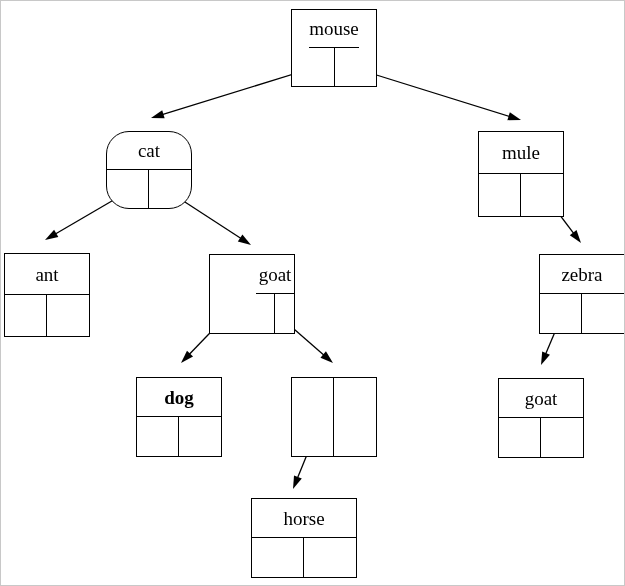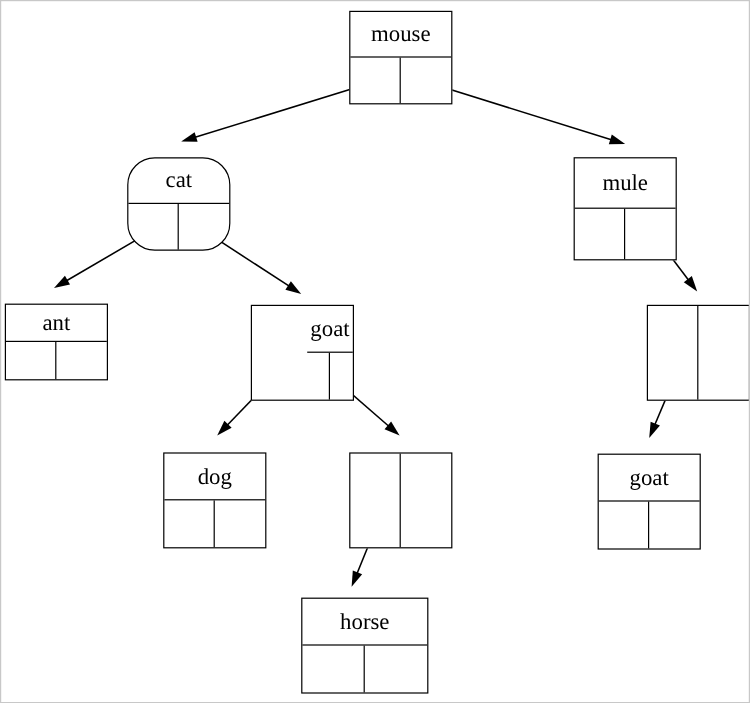--- a/index.html
+++ b/index.html
@@ -99,62 +99,63 @@
         <line x1="562" y1="312" x2="543.8963999083669" y2="354.7903274893144" stroke="#000000" stroke-width="1.3"></line>
         <polygon points="540,364 541.1972574263891,350.3909377745946 548.933382335365,353.6639136976229" fill="#000000"></polygon>
       </g>
       <g>
         <line x1="314" y1="434" x2="295.7729688731352" y2="478.7390764023045" stroke="#000000" stroke-width="1.3"></line>
         <polygon points="292,488 293.01527162404363,474.37615239627905 300.7944474461078,477.54544624971265" fill="#000000"></polygon>
       </g>
     </svg>
 
   <div id="node-layer">
-      <div class="node" style="left: 290px; top: 8px; width: 86px; height: 78px;">
+      <div class="node" style="left: 290px; top: 8px; width: 86px; height: 78px; align-items: center;">
         <div class="node-label">mouse</div>
         <div class="node-pointers">
           <div class="ptr-cell left"></div>
           <div class="ptr-cell right"></div>
         </div>
       </div>
       <div class="node" style="left: 105px; top: 130px; width: 86px; height: 78px; border-radius: 23px;">
         <div class="node-label">cat</div>
         <div class="node-pointers">
           <div class="ptr-cell left"></div>
           <div class="ptr-cell right"></div>
         </div>
       </div>
       <div class="node" style="left: 477px; top: 130px; width: 86px; height: 86px;">
         <div class="node-label">mule</div>
         <div class="node-pointers">
           <div class="ptr-cell left"></div>
           <div class="ptr-cell right"></div>
         </div>
       </div>
-      <div class="node" style="left: 3px; top: 252px; width: 86px; height: 64px; font-family: Liberation Serif, serif;">
+      <div class="node" style="left: 3px; top: 252px; width: 86px; height: 84px; font-family: Liberation Serif, serif;">
         <div class="node-label">ant</div>
         <div class="node-pointers">
           <div class="ptr-cell left"></div>
           <div class="ptr-cell right"></div>
         </div>
       </div>
       <div class="node" style="left: 208px; top: 253px; width: 86px; height: 80px; padding-left: 46px;">
         <div class="node-label">goat</div>
         <div class="node-pointers">
           <div class="ptr-cell left"></div>
           <div class="ptr-cell right"></div>
         </div>
       </div>
       <div class="node" style="left: 538px; top: 253px; width: 86px; height: 80px;">
+        <div class="node-label">zebra</div>
         <div class="node-pointers">
           <div class="ptr-cell left"></div>
           <div class="ptr-cell right"></div>
         </div>
       </div>
-      <div class="node" style="left: 135px; top: 376px; width: 86px; height: 80px;">
+      <div class="node" style="left: 135px; top: 376px; width: 86px; height: 80px; font-weight: bold;">
         <div class="node-label">dog</div>
         <div class="node-pointers">
           <div class="ptr-cell left"></div>
           <div class="ptr-cell right"></div>
         </div>
       </div>
       <div class="node" style="left: 290px; top: 376px; width: 86px; height: 80px;">
         <div class="node-pointers">
           <div class="ptr-cell left"></div>
           <div class="ptr-cell right"></div>

